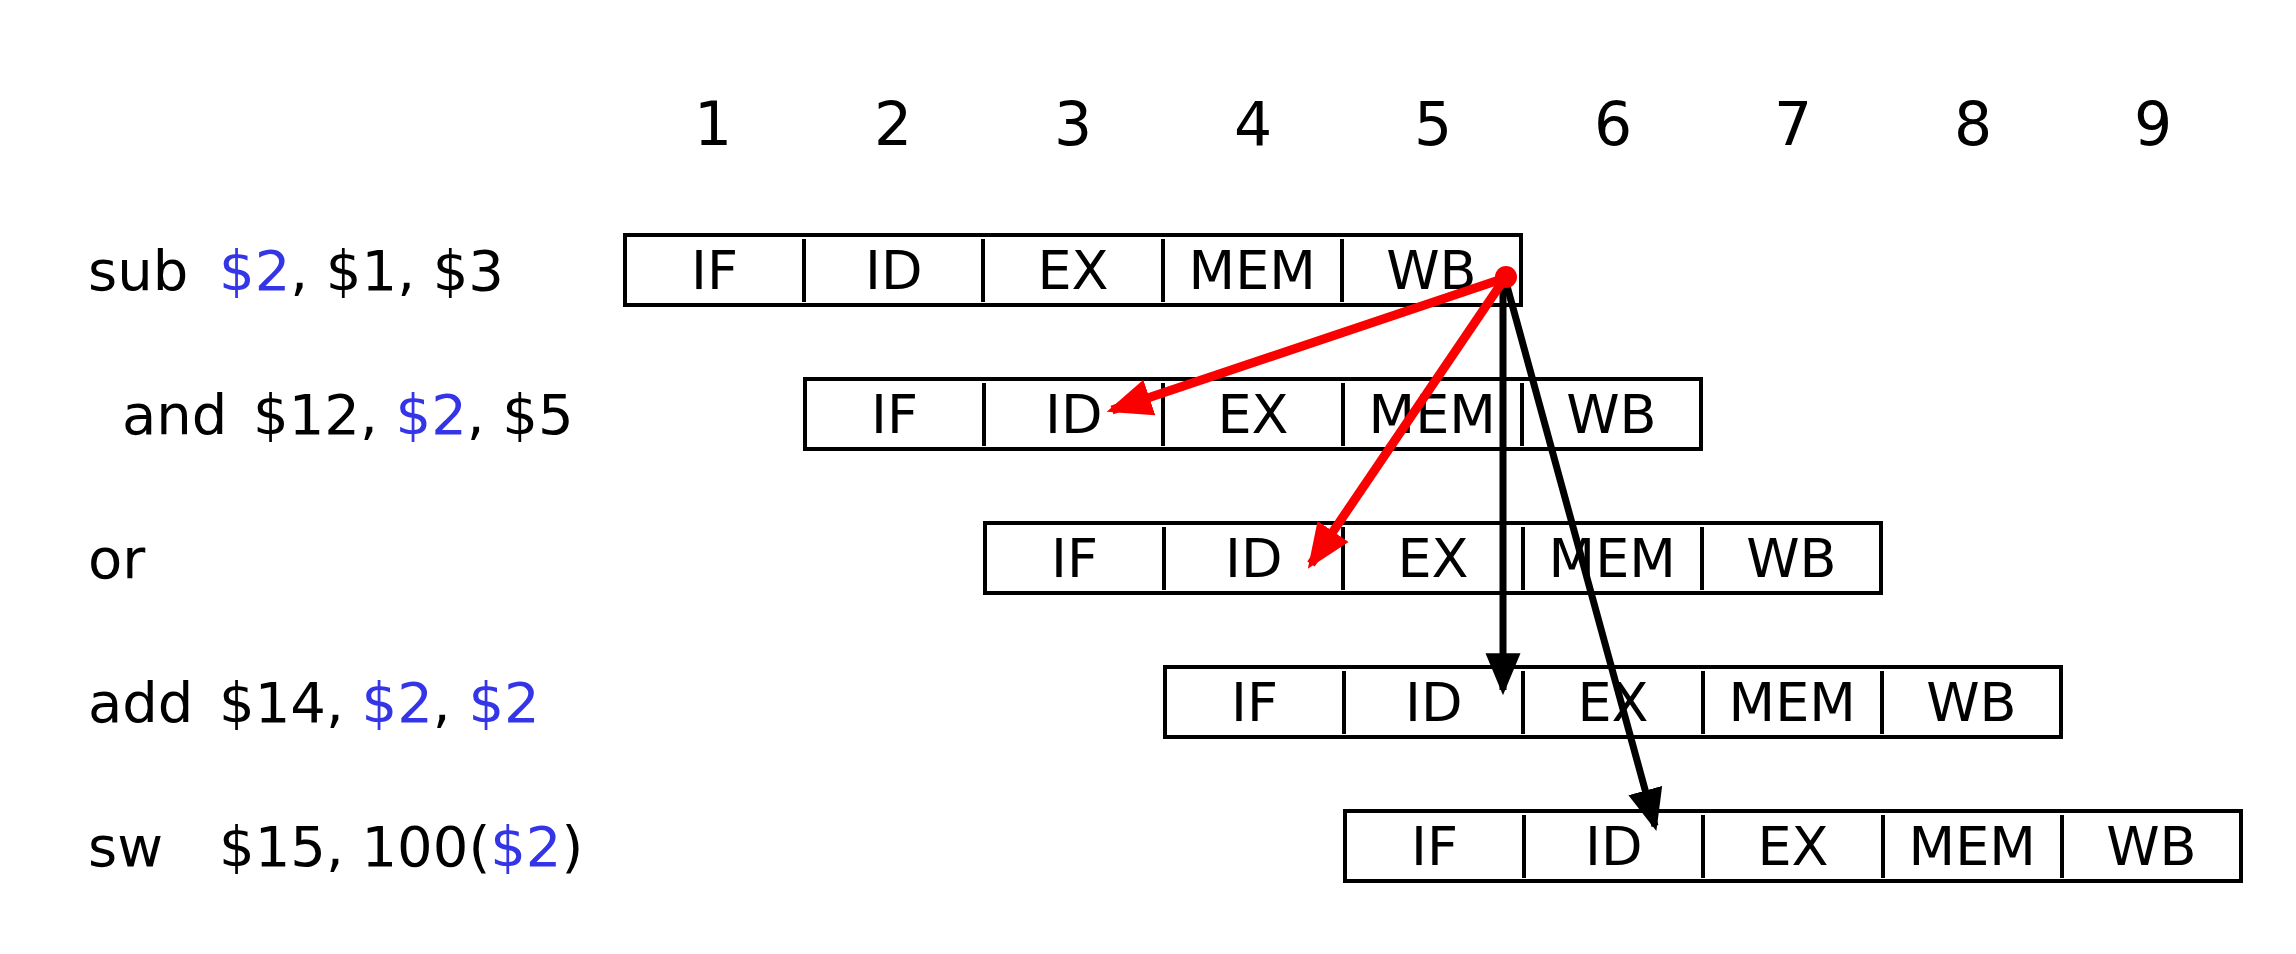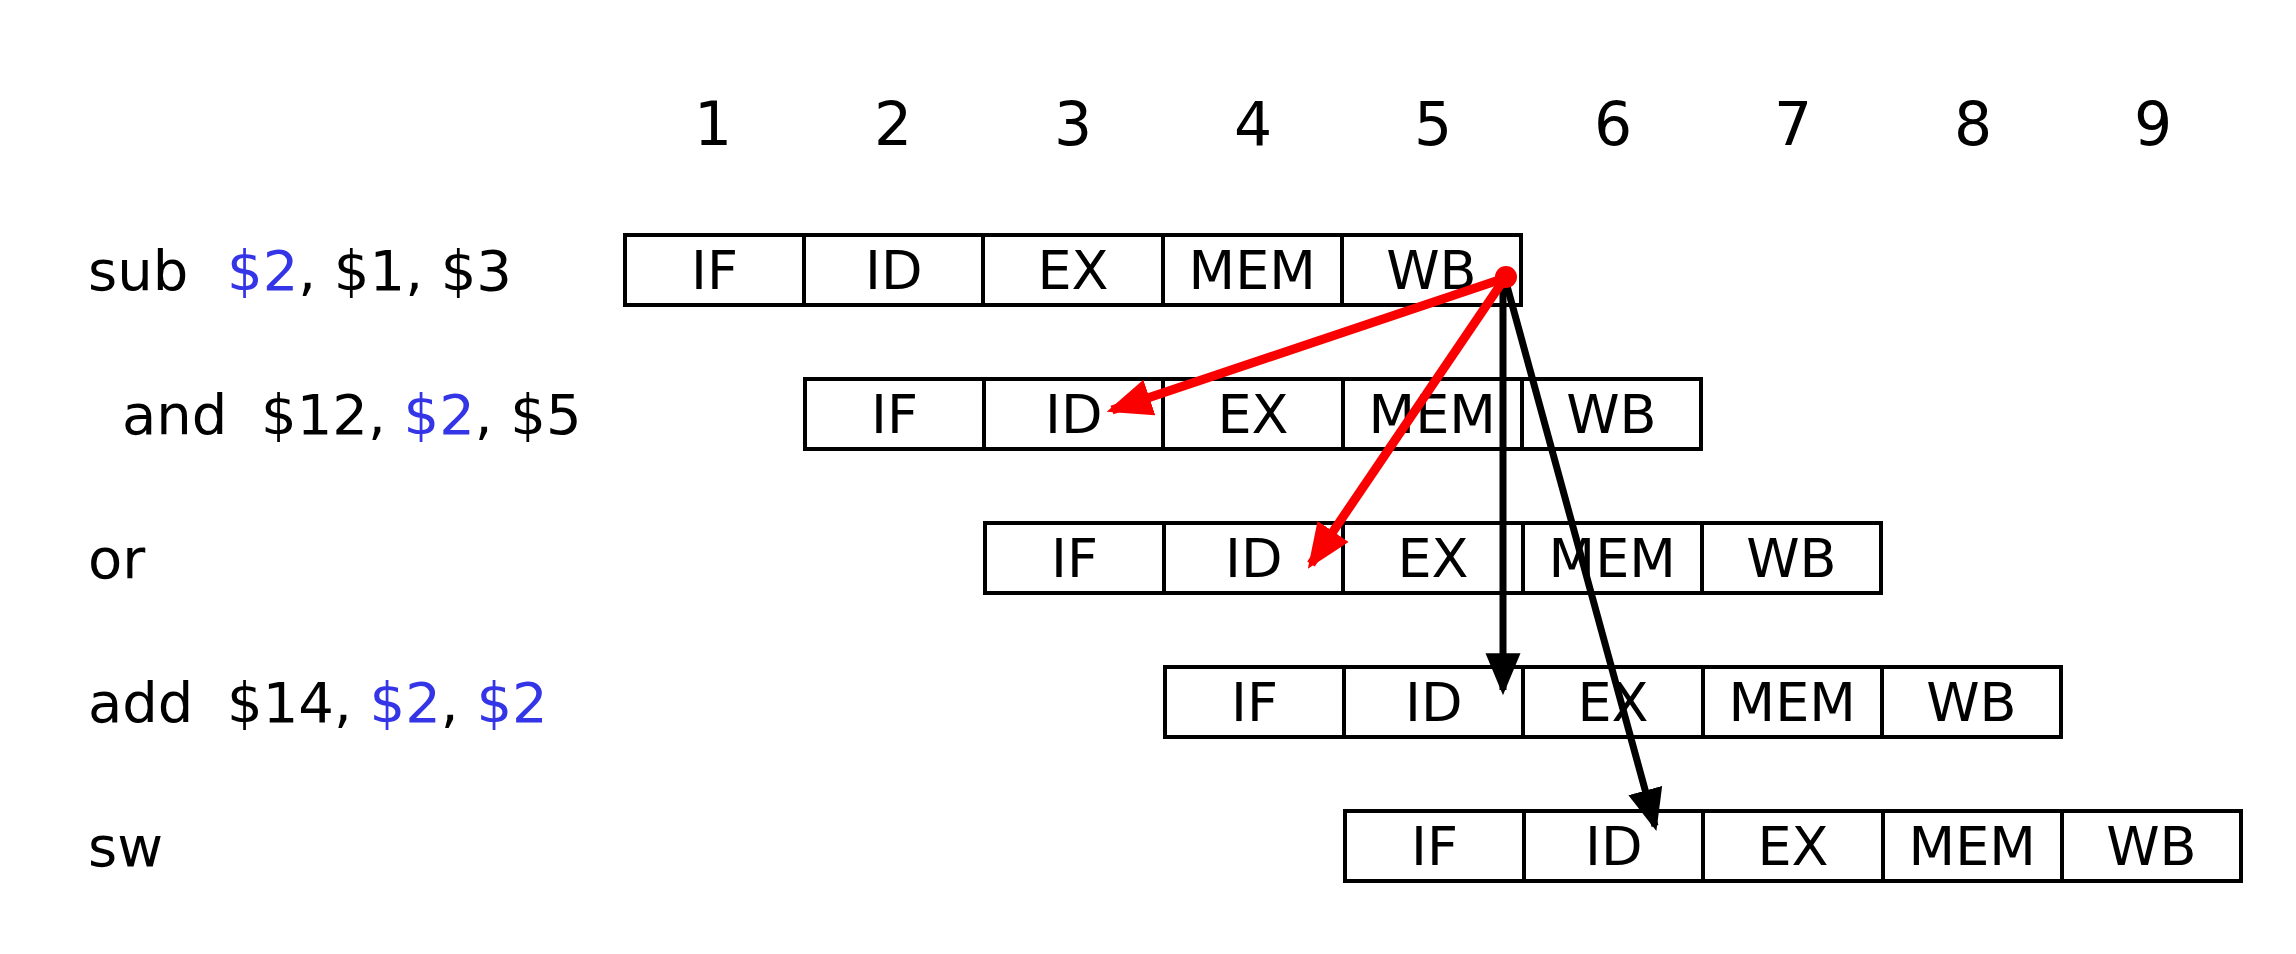--- a/index.html
+++ b/index.html
@@ -13,25 +13,25 @@
   }
   .cycle-num{
     position:absolute;transform:translateX(-50%);font-size:60px;line-height:1;
   }
   .instr-row{
     position:absolute;height:74px;display:flex;align-items:center;font-size:56px;
     white-space:pre;
     padding-left:24px;
   }
   .mnemonic{position:absolute;left:88px;white-space:pre;}
-  .operands{position:absolute;left:227px;white-space:pre;}
+  .operands{position:absolute;left:219px;white-space:pre;}
   .hl{color:#3535e8;}
   .pipe-row{
     position:absolute;width:900px;height:74px;box-sizing:border-box;
-    border:4px solid #000;background:#fff;display:flex;
+    border:4px solid #000;background:#fff;display:flex;align-items:center;
   }
   .pipe-cell{
     flex:1 1 0;display:flex;align-items:center;justify-content:center;
     font-size:54px;border-left:4px solid #000;overflow:hidden;
   }
   .pipe-cell:first-child{border-left:none;}
   #arrow-layer{position:absolute;left:0;top:0;pointer-events:none;}
 </style>
 </head>
 <body>
@@ -58,20 +58,21 @@
   </div>
   <div class="instr-row" style="left:0;top:521px;width:620px;">
     <span class="mnemonic">or</span>
   </div>
   <div class="instr-row" style="left:0;top:665px;width:620px;">
     <span class="mnemonic">add</span>
     <span class="operands"><span>$14, </span><span class="hl">$2</span><span>, </span><span class="hl">$2</span></span>
   </div>
   <div class="instr-row" style="left:0;top:809px;width:620px;">
     <span class="mnemonic">sw</span>
+    <span class="operands"><span>$15, 100(</span><span class="hl">$2</span><span>)</span></span>
   </div>
 
   <div class="pipe-row" style="left:623px;top:233px;">
     <div class="pipe-cell">IF</div>
     <div class="pipe-cell">ID</div>
     <div class="pipe-cell">EX</div>
     <div class="pipe-cell">MEM</div>
     <div class="pipe-cell">WB</div>
   </div>
   <div class="pipe-row" style="left:803px;top:377px;">

